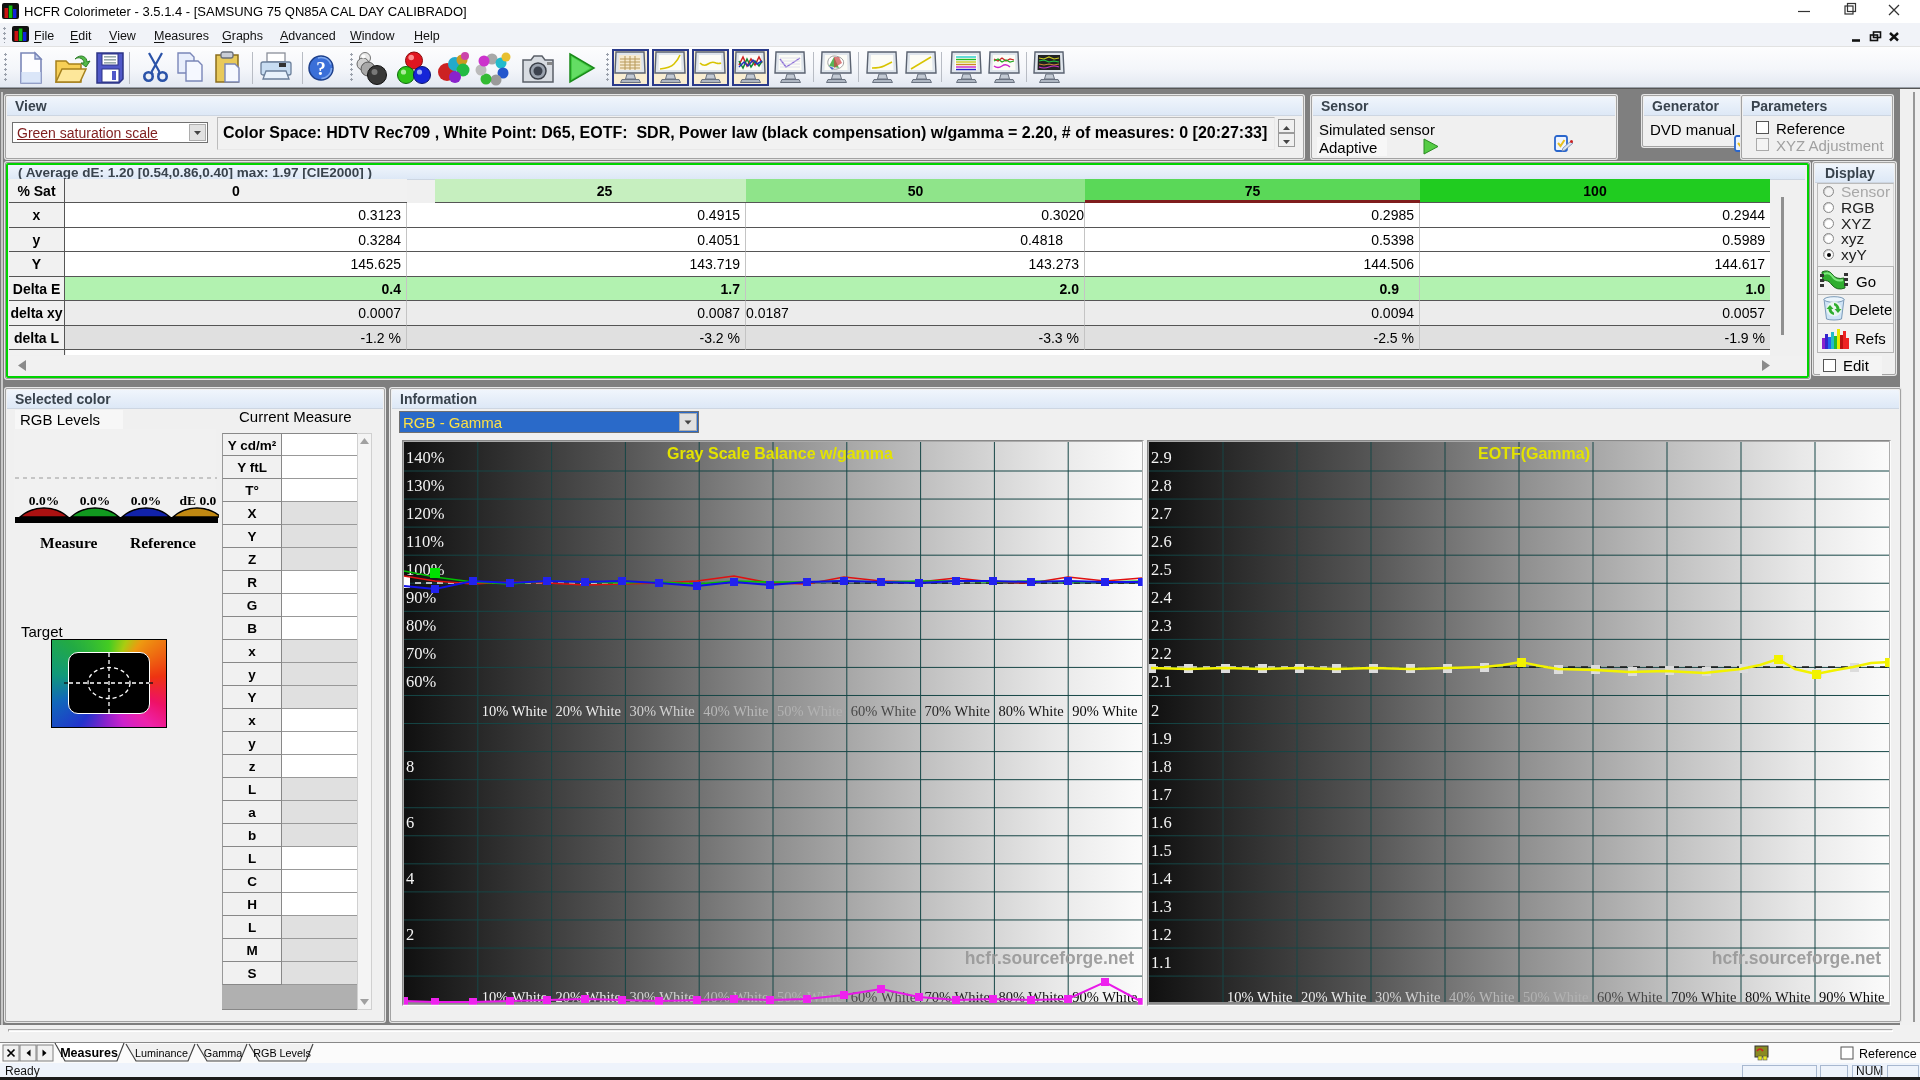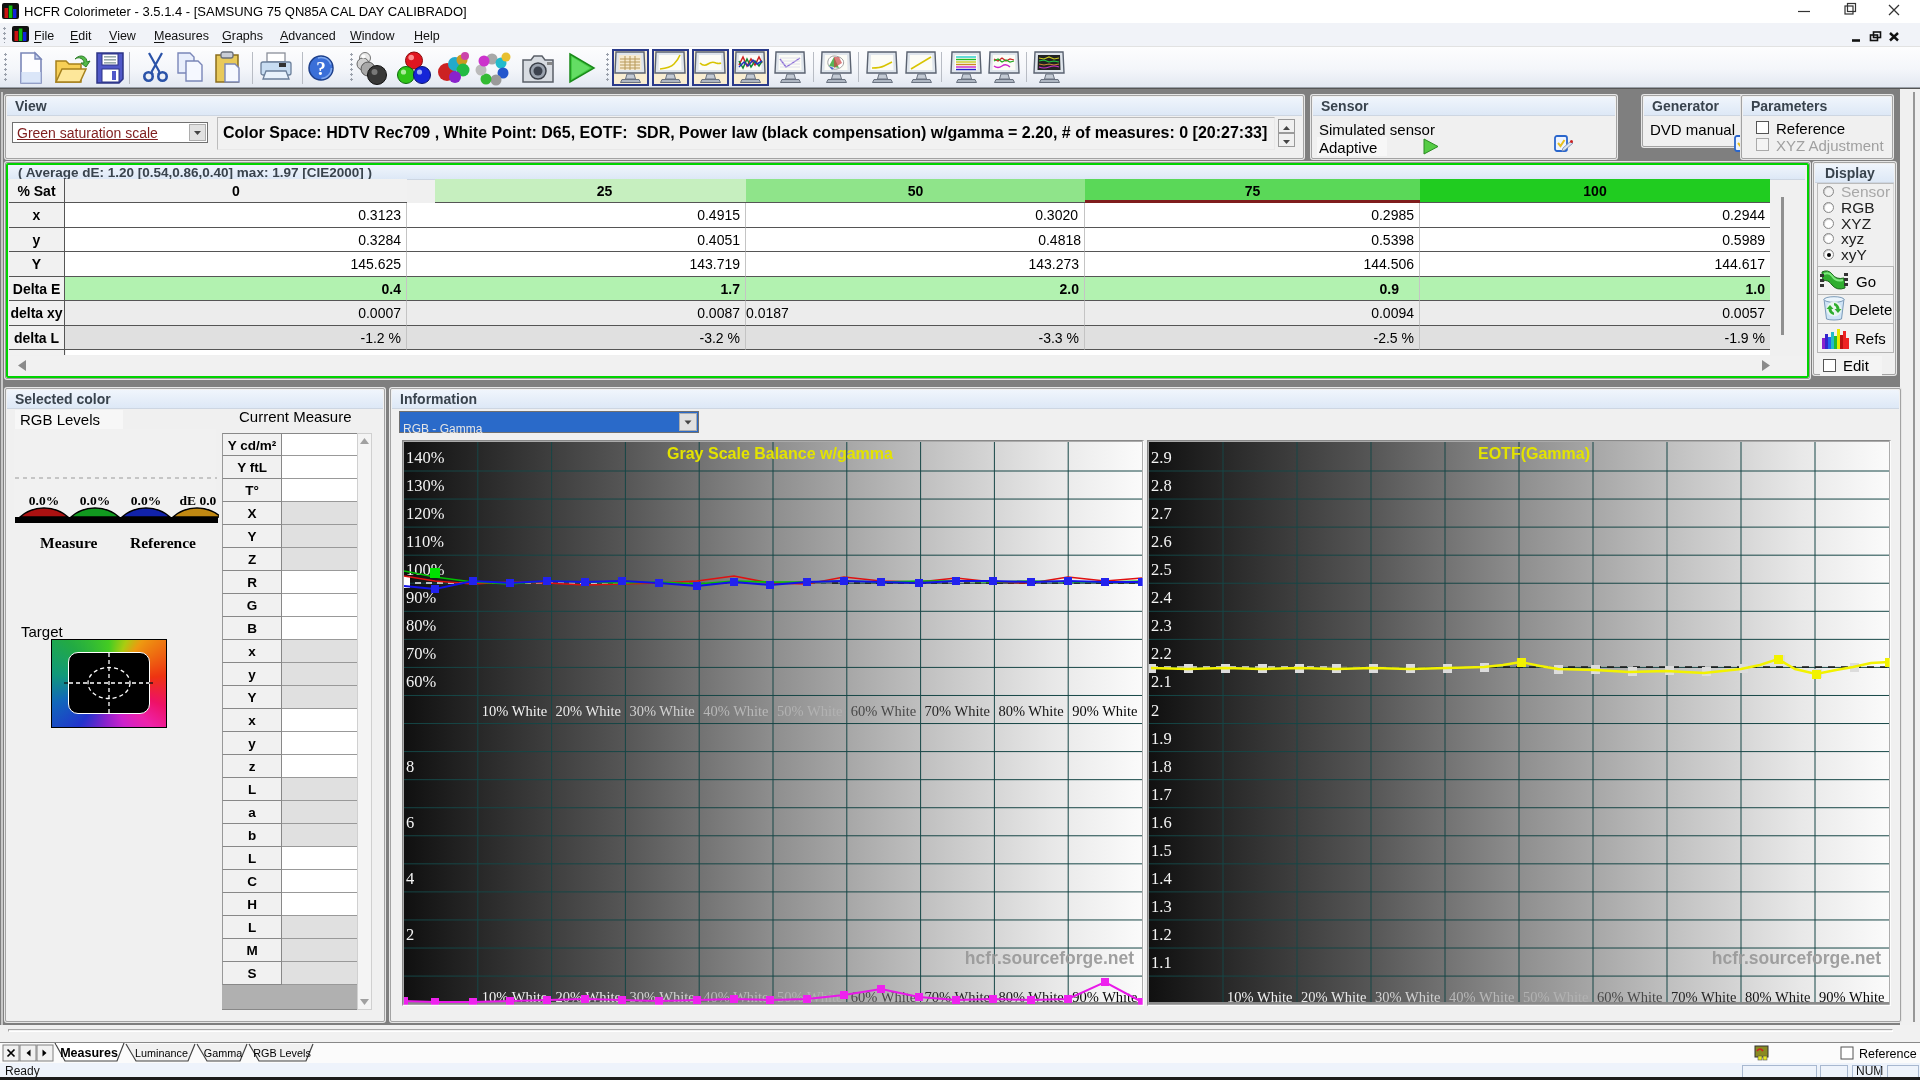--- a/index.html
+++ b/index.html
@@ -362,27 +362,27 @@
   <div id="sattable" class="abs" style="left:0;top:0;width:1805px;height:217px;">
       <div class="abs" style="left:3px;top:16px;width:56px;height:24px;background:#f1f1f1;border-bottom:1px solid #555;border-right:1px solid #555;text-align:center;font-weight:bold;font-size:14px;line-height:24px;">% Sat</div>
       <div class="abs" style="left:59px;top:16px;width:342px;height:24px;background:#f1f1f1;border-bottom:1px solid #555;font-size:14px;line-height:24px;text-align:center;font-weight:bold;">0</div>
       <div class="abs" style="left:401px;top:16px;width:339px;height:24px;background:#c6efbf;border-bottom:1px solid #555;font-size:14px;line-height:24px;text-align:center;font-weight:bold;margin-left:28px;">25</div>
       <div class="abs" style="left:740px;top:16px;width:339px;height:24px;background:#8fe48a;border-bottom:1px solid #555;font-size:14px;line-height:24px;text-align:center;font-weight:bold;">50</div>
       <div class="abs" style="left:1079px;top:16px;width:335px;height:24px;background:#5ad858;border-bottom:3px solid #7f1d1d;font-size:14px;line-height:24px;text-align:center;font-weight:bold;">75</div>
       <div class="abs" style="left:1414px;top:16px;width:350px;height:24px;background:#20cc20;border-bottom:1px solid #555;font-size:14px;line-height:24px;text-align:center;font-weight:bold;">100</div>
       <div class="abs" style="left:3px;top:40px;width:56px;height:24.5px;background:#f1f1f1;border-bottom:1px solid #555;border-right:1px solid #555;text-align:center;font-weight:bold;font-size:14px;line-height:24.5px;">x</div>
       <div class="abs" style="left:59px;top:40px;width:342px;height:24.5px;background:#fff;border-bottom:1px solid #555;font-size:14px;line-height:24.5px;text-align:right;padding-right:5px;border-right:1px solid #c4c4c4;">0.3123</div>
       <div class="abs" style="left:401px;top:40px;width:339px;height:24.5px;background:#fff;border-bottom:1px solid #555;font-size:14px;line-height:24.5px;text-align:right;padding-right:5px;border-right:1px solid #c4c4c4;">0.4915</div>
-      <div class="abs" style="left:740px;top:40px;width:339px;height:24.5px;background:#fff;border-bottom:1px solid #555;font-size:14px;line-height:24.5px;text-align:right;padding-right:6px;border-right:1px solid #c4c4c4;">0.3020</div>
+      <div class="abs" style="left:740px;top:40px;width:339px;height:24.5px;background:#fff;border-bottom:1px solid #555;font-size:14px;line-height:24.5px;text-align:right;padding-right:0;border-right:1px solid #c4c4c4;">0.3020</div>
       <div class="abs" style="left:1079px;top:40px;width:335px;height:24.5px;background:#fff;border-bottom:1px solid #555;font-size:14px;line-height:24.5px;text-align:right;padding-right:5px;border-right:1px solid #c4c4c4;">0.2985</div>
       <div class="abs" style="left:1414px;top:40px;width:350px;height:24.5px;background:#fff;border-bottom:1px solid #555;font-size:14px;line-height:24.5px;text-align:right;padding-right:5px;">0.2944</div>
       <div class="abs" style="left:3px;top:64.5px;width:56px;height:24.5px;background:#f1f1f1;border-bottom:1px solid #555;border-right:1px solid #555;text-align:center;font-weight:bold;font-size:14px;line-height:24.5px;">y</div>
       <div class="abs" style="left:59px;top:64.5px;width:342px;height:24.5px;background:#fff;border-bottom:1px solid #555;font-size:14px;line-height:24.5px;text-align:right;padding-right:5px;border-right:1px solid #c4c4c4;">0.3284</div>
       <div class="abs" style="left:401px;top:64.5px;width:339px;height:24.5px;background:#fff;border-bottom:1px solid #555;font-size:14px;line-height:24.5px;text-align:right;padding-right:5px;border-right:1px solid #c4c4c4;">0.4051</div>
-      <div class="abs" style="left:740px;top:64.5px;width:339px;height:24.5px;background:#fff;border-bottom:1px solid #555;font-size:14px;line-height:24.5px;text-align:right;padding-right:3px;border-right:1px solid #c4c4c4;">0.4818</div>
+      <div class="abs" style="left:740px;top:64.5px;width:339px;height:24.5px;background:#fff;border-bottom:1px solid #555;font-size:14px;line-height:24.5px;text-align:right;padding-right:21px;border-right:1px solid #c4c4c4;">0.4818</div>
       <div class="abs" style="left:1079px;top:64.5px;width:335px;height:24.5px;background:#fff;border-bottom:1px solid #555;font-size:14px;line-height:24.5px;text-align:right;padding-right:5px;border-right:1px solid #c4c4c4;">0.5398</div>
       <div class="abs" style="left:1414px;top:64.5px;width:350px;height:24.5px;background:#fff;border-bottom:1px solid #555;font-size:14px;line-height:24.5px;text-align:right;padding-right:5px;">0.5989</div>
       <div class="abs" style="left:3px;top:89px;width:56px;height:24.5px;background:#f1f1f1;border-bottom:1px solid #555;border-right:1px solid #555;text-align:center;font-weight:bold;font-size:14px;line-height:24.5px;">Y</div>
       <div class="abs" style="left:59px;top:89px;width:342px;height:24.5px;background:#fff;border-bottom:1px solid #555;font-size:14px;line-height:24.5px;text-align:right;padding-right:5px;border-right:1px solid #c4c4c4;">145.625</div>
       <div class="abs" style="left:401px;top:89px;width:339px;height:24.5px;background:#fff;border-bottom:1px solid #555;font-size:14px;line-height:24.5px;text-align:right;padding-right:5px;border-right:1px solid #c4c4c4;">143.719</div>
       <div class="abs" style="left:740px;top:89px;width:339px;height:24.5px;background:#fff;border-bottom:1px solid #555;font-size:14px;line-height:24.5px;text-align:right;padding-right:5px;border-right:1px solid #c4c4c4;">143.273</div>
       <div class="abs" style="left:1079px;top:89px;width:335px;height:24.5px;background:#fff;border-bottom:1px solid #555;font-size:14px;line-height:24.5px;text-align:right;padding-right:5px;border-right:1px solid #c4c4c4;">144.506</div>
       <div class="abs" style="left:1414px;top:89px;width:350px;height:24.5px;background:#fff;border-bottom:1px solid #555;font-size:14px;line-height:24.5px;text-align:right;padding-right:5px;">144.617</div>
       <div class="abs" style="left:3px;top:113.5px;width:56px;height:24.5px;background:#f1f1f1;border-bottom:1px solid #555;border-right:1px solid #555;text-align:center;font-weight:bold;font-size:14px;line-height:24.5px;">Delta E</div>
       <div class="abs" style="left:59px;top:113.5px;width:342px;height:24.5px;background:#b2f2b0;border-bottom:1px solid #555;font-size:14px;line-height:24.5px;text-align:right;padding-right:5px;font-weight:bold;border-right:1px solid #c4c4c4;">0.4</div>
@@ -612,21 +612,21 @@
       <svg class="abs" style="left:353px;top:608px" width="12" height="10">
         <path d="M1 2 L5.5 8 L10 2 z" fill="#a0a0a0"></path>
       </svg>
     </div>
 </div>
 
 <div class="panel" style="left:390px;top:388px;width:1511px;height:634px;">
   <div class="ptitle">Information</div>
 
   <div class="abs" style="left:8px;top:22px;width:300px;height:22px;background:#2a6ac9;border:1px solid #707070;">
-    <span class="abs" style="left:3px;top:2px;font-size:12px;color:#e5e5e5;margin-top:8px;">RGB - Gamma</span>
+    <span class="abs" style="left:3px;top:2px;font-size:15px;color:#fde047;">RGB - Gamma</span>
     <div class="abs" style="right:1px;top:1px;width:18px;height:18px;background:#e1e1e1;border:1px solid #adadad;">
       <svg width="16" height="16">
           <path d="M4.5 6.5 l3.5 4 3.5 -4 z" fill="#444"></path>
         </svg>
     </div>
   </div>
   <div id="chartL" class="abs" style="left:11px;top:51px;"><svg width="742" height="566" viewBox="0 0 742 566">
         <defs>
           <linearGradient id="bgL" x1="0" y1="0" x2="1" y2="0">
             <stop offset="0" stop-color="#101010"></stop>

